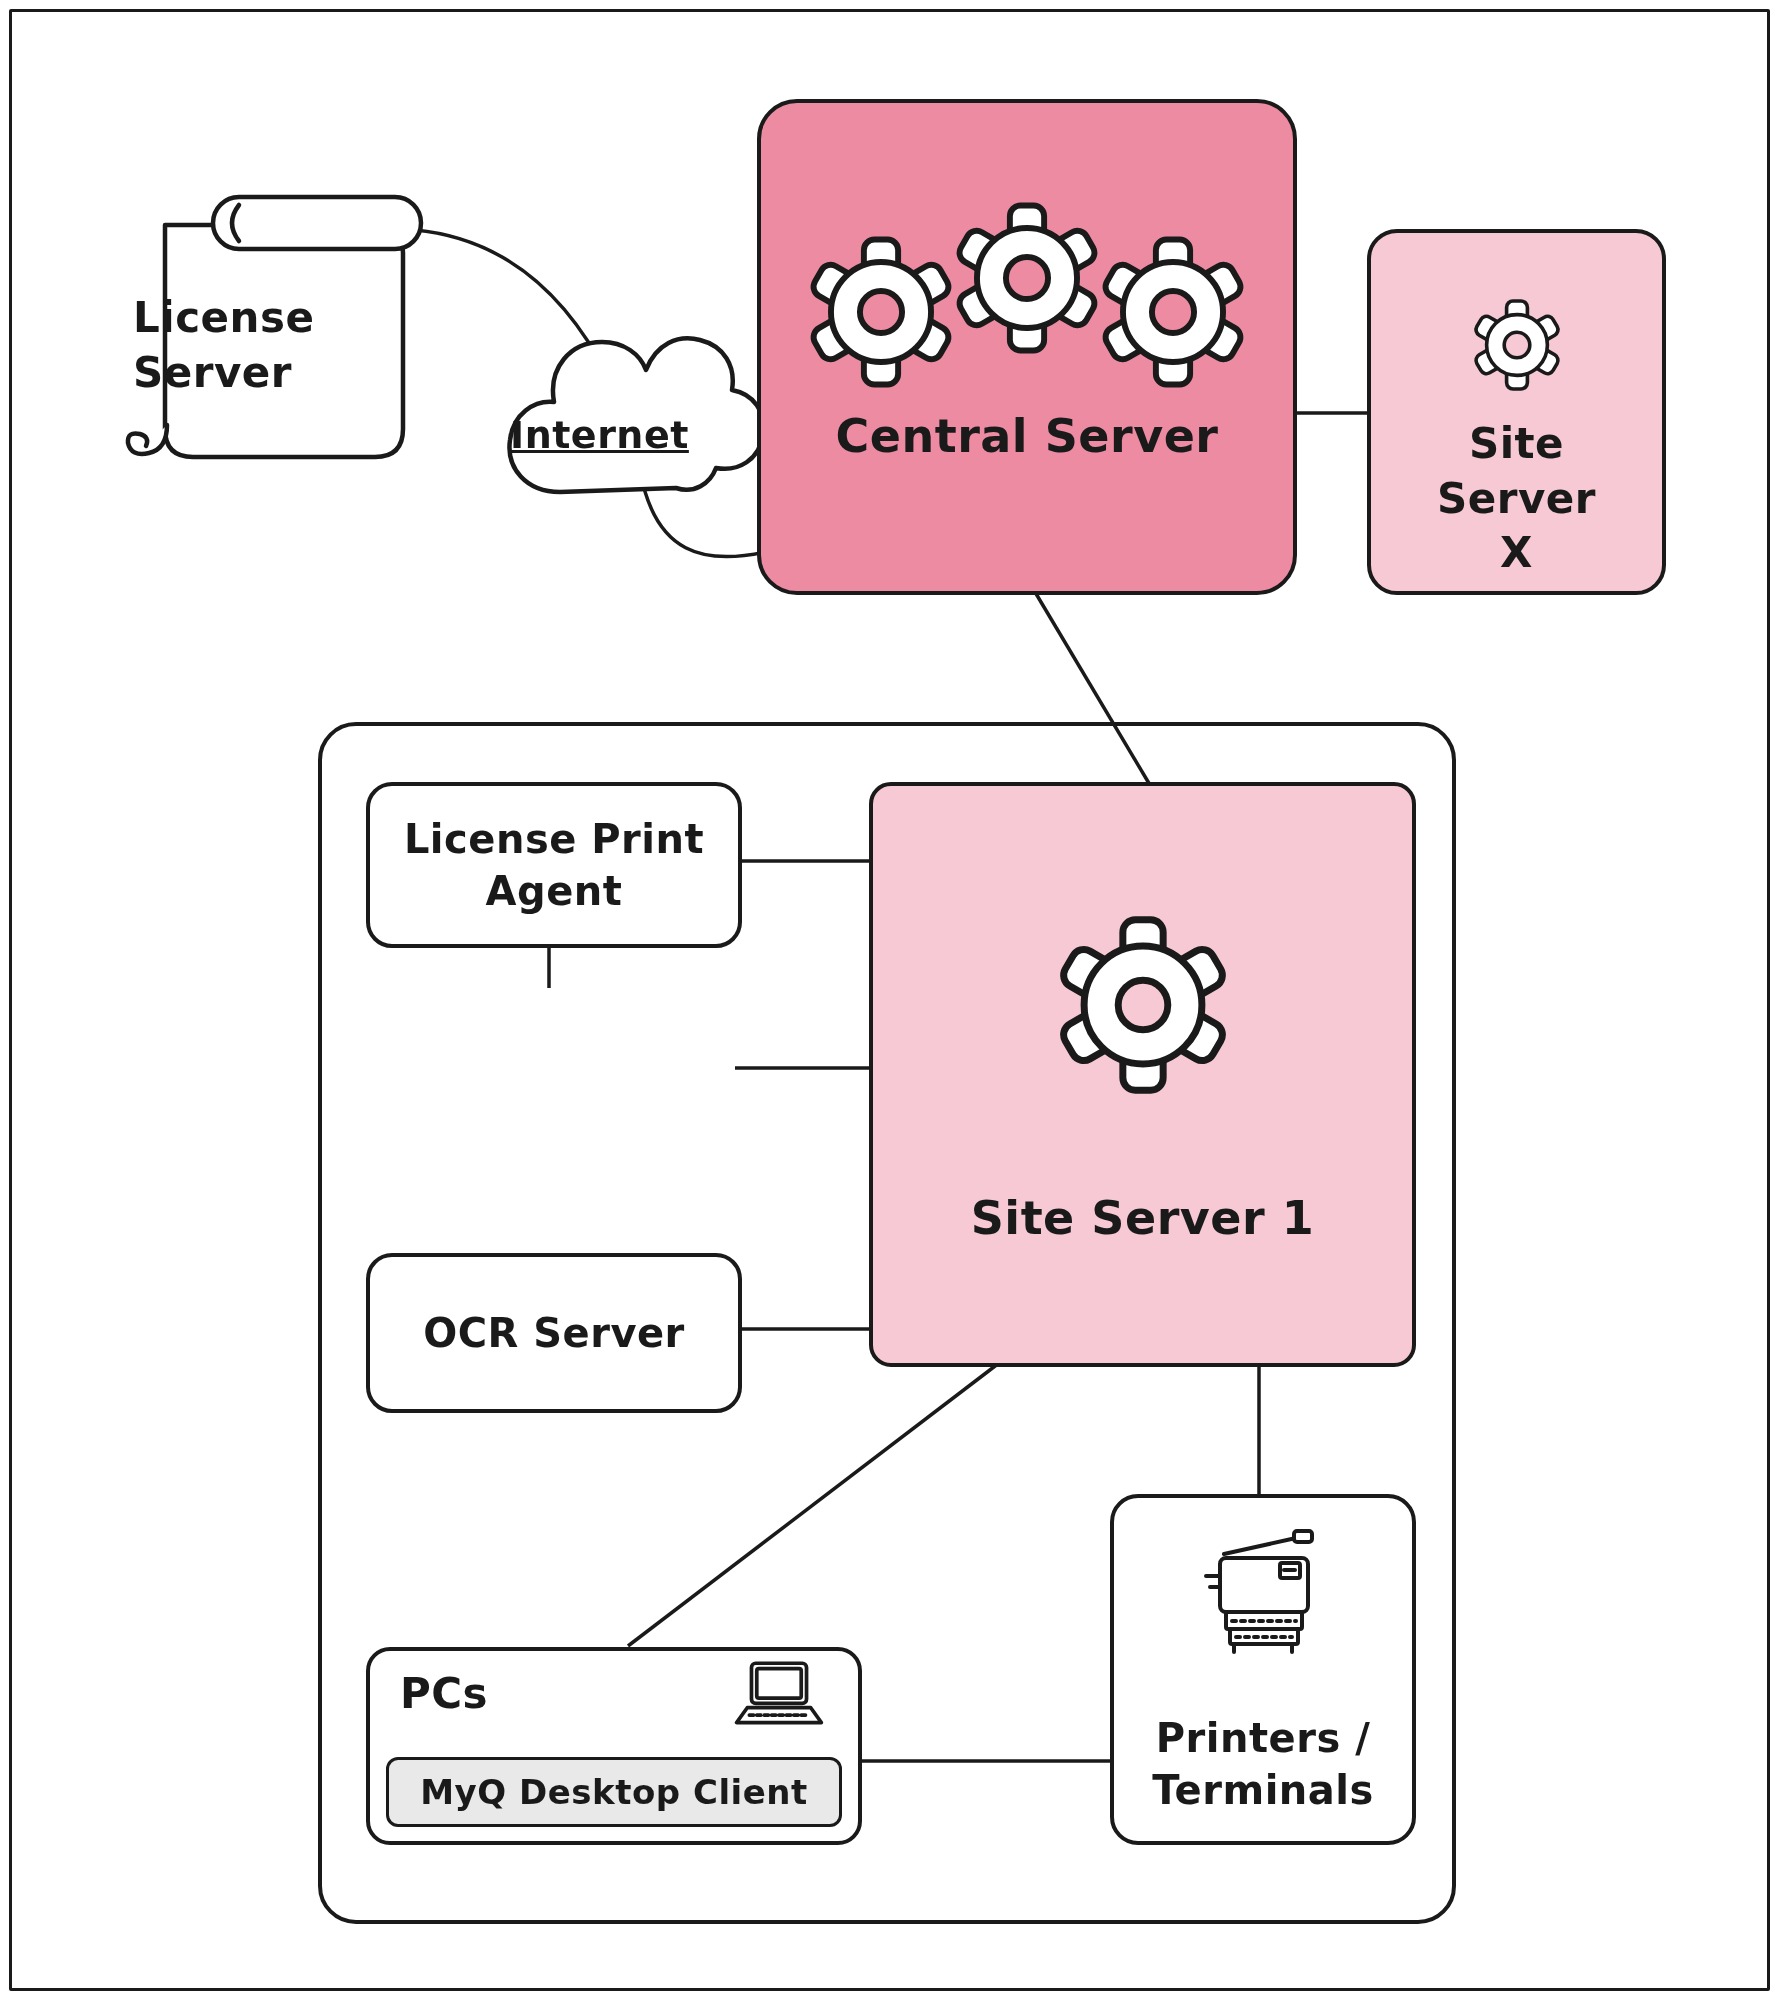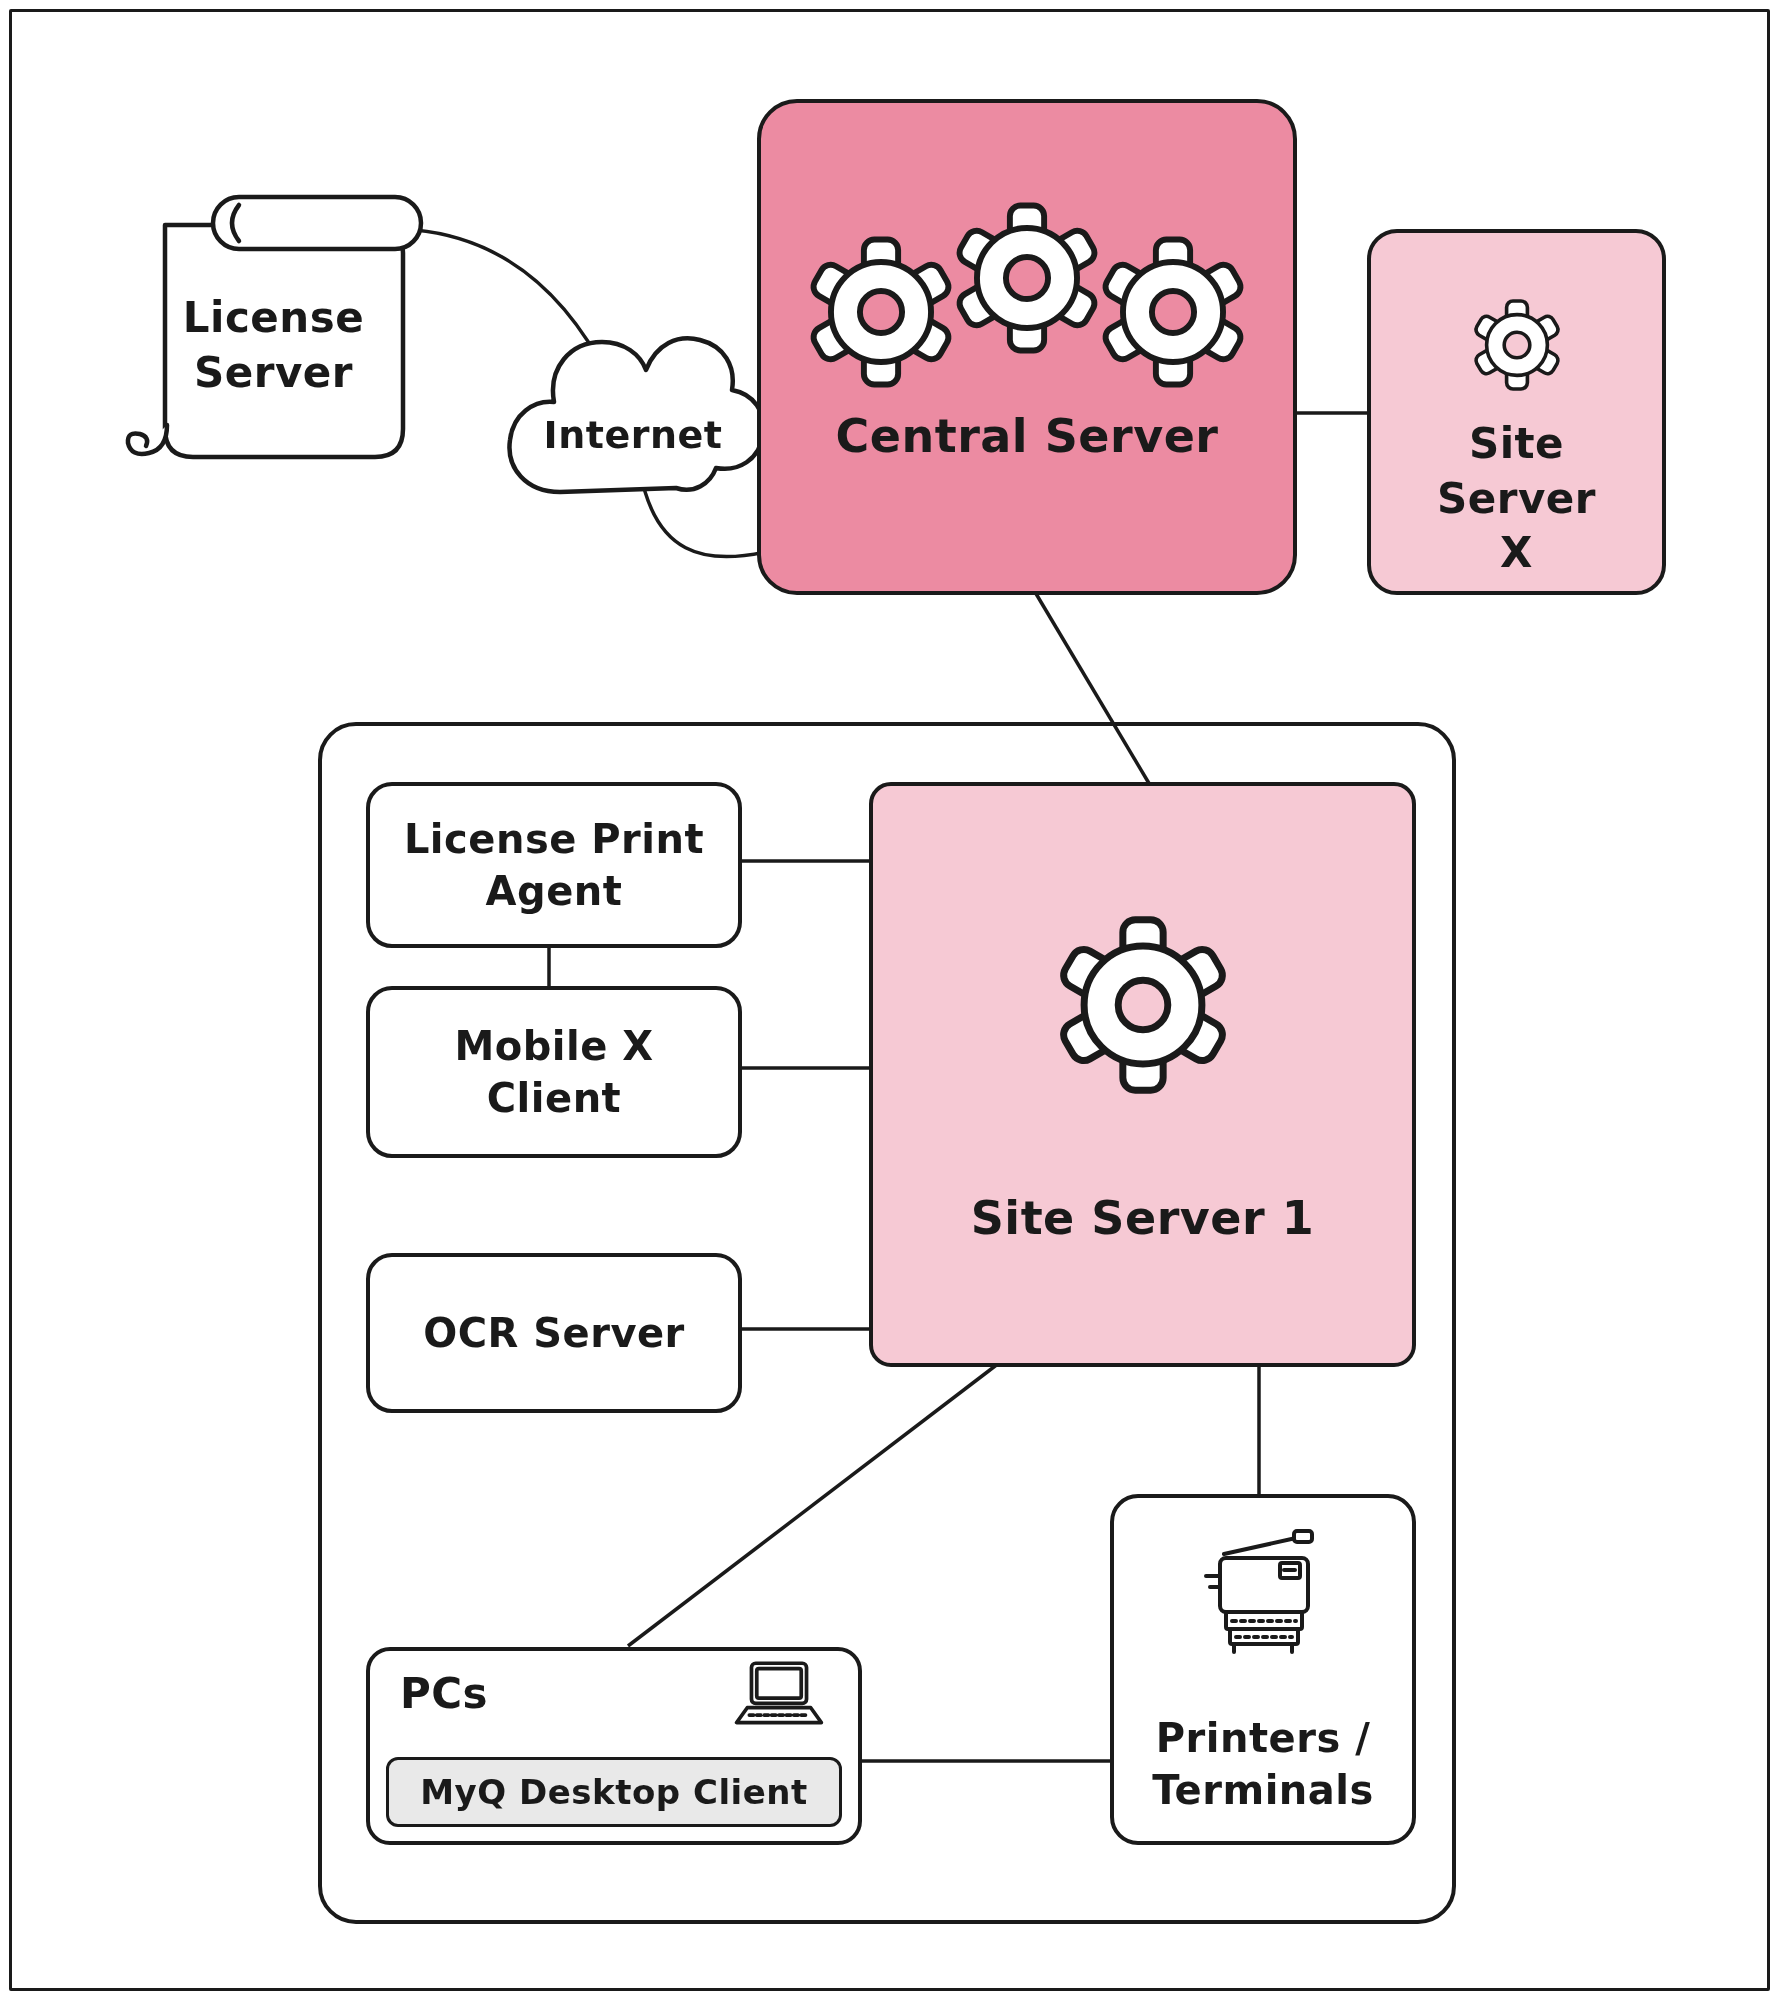--- a/index.html
+++ b/index.html
@@ -52,22 +52,22 @@
   }
 
   .label {
     font-weight: 600;
     color: var(--line, #1a1a1a);
     line-height: 1.3;
     letter-spacing: 0.5px;
   }
   .overlay {
     position: absolute;
-    left: 0; right: 0;
-    text-align: center;
+    left: 12px; right: 0;
+    text-decoration: underline;
   }
   .wrap { display: inline-block; }
 
   .gear-row { display: flex; justify-content: center; align-items: flex-start; }
   .gear-row .gear { margin: 0 -6px; }
   .gear-row .g-side { margin-top: 34px; }
 
   .myq {
     position: absolute;
     left: 16px; right: 16px; bottom: 14px;
@@ -163,23 +163,20 @@
       <span class="wrap" style="max-width:200px;">Site Server X</span>
     </div>
   </div>
 
   <div class="group-box" style="left:318px; top:722px; width:1138px; height:1202px;">
 
     <div class="node" style="left:44px; top:56px; width:376px; height:166px;">
       <span class="wrap label" style="font-size:40px; max-width:320px;">License Print Agent</span>
     </div>
 
-    <div class="node" style="left:44px; top:260px; width:376px; height:172px;">
-      <span class="wrap label" style="font-size:40px; max-width:220px;">Mobile X Client</span>
-    </div>
 
     <div class="node" style="left:44px; top:527px; width:376px; height:160px;">
       <span class="wrap label" style="font-size:40px;">OCR Server</span>
     </div>
 
     <div class="node site-fill top" style="left:547px; top:56px; width:547px; height:585px; padding-top:126px; border-radius:22px;gap:29px; --gear-hole:var(--site,#f6c9d4);">
       <svg class="gear" width="186" height="186" viewBox="0 0 120 120">
           <use href="#gear-shape"></use>
         </svg>
       <div class="label" style="font-size:46px; margin-top:62px;">Site Server 1</div>

